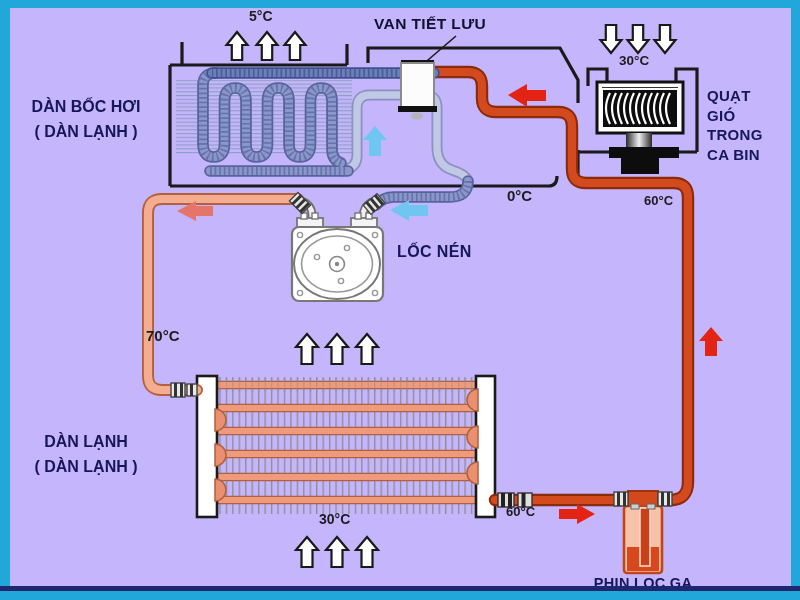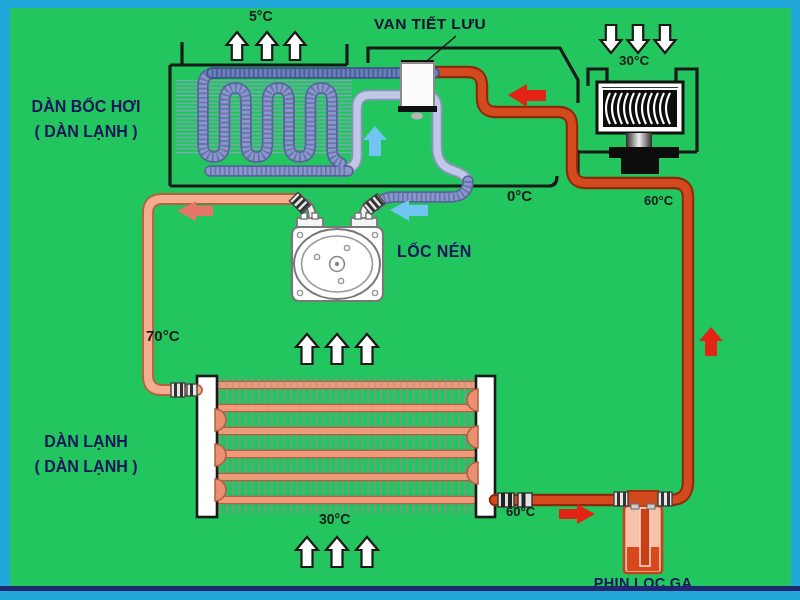--- a/index.html
+++ b/index.html
@@ -1,16 +1,16 @@
 <!DOCTYPE html>
 <html><head>
 <meta charset="utf-8">
 <style>
   html,body{margin:0;padding:0;background:#fff;}
-  #stage{position:relative;width:800px;height:600px;background:#22c55e;overflow:hidden;
+  #stage{position:relative;width:800px;height:600px;background:#c4b5fd;overflow:hidden;
          font-family:"Liberation Sans","DejaVu Sans",sans-serif;}
   .border-strip{position:absolute;z-index:30;}
   svg.diagram{position:absolute;left:0;top:0;z-index:5;}
   .lbl{position:absolute;z-index:20;font-weight:bold;white-space:pre;}
   .navy{color:#16165a;}
   .temp{color:#1c1c1c;}
 </style>
 </head>
 <body>
 
@@ -225,20 +225,21 @@
   </svg>
 
   <div class="lbl temp" style="left:249px;top:8px;font-size:14px;">5°C</div>
 
   <div class="lbl navy" style="left:6px;top:94px;width:160px;text-align:center;font-size:16px;line-height:25px;"><span>DÀN BỐC HƠI</span><br><span>( DÀN LẠNH )</span></div>
 
   <div class="lbl" style="left:374px;top:15px;font-size:15.5px;letter-spacing:.4px;color:#101030;">VAN TIẾT LƯU</div>
 
   <div class="lbl temp" style="left:619px;top:53px;font-size:13.5px;">30°C</div>
 
+  <div class="lbl navy" style="left:707px;top:86px;font-size:15px;line-height:19.5px;letter-spacing:.3px;"><span>QUẠT</span><br><span>GIÓ</span><br><span>TRONG</span><br><span>CA BIN</span></div>
 
   <div class="lbl temp" style="left:492px;top:187px;font-size:15px;margin-left:15px;">0°C</div>
 
   <div class="lbl temp" style="left:644px;top:193px;font-size:13px;">60°C</div>
 
   <div class="lbl navy" style="left:397px;top:243px;font-size:16px;letter-spacing:.4px;">LỐC NÉN</div>
 
   <div class="lbl temp" style="left:146px;top:327px;font-size:15px;">70°C</div>
 
   <div class="lbl navy" style="left:6px;top:429px;width:160px;text-align:center;font-size:16px;line-height:25px;"><span>DÀN LẠNH</span><br><span>( DÀN LẠNH )</span></div>

